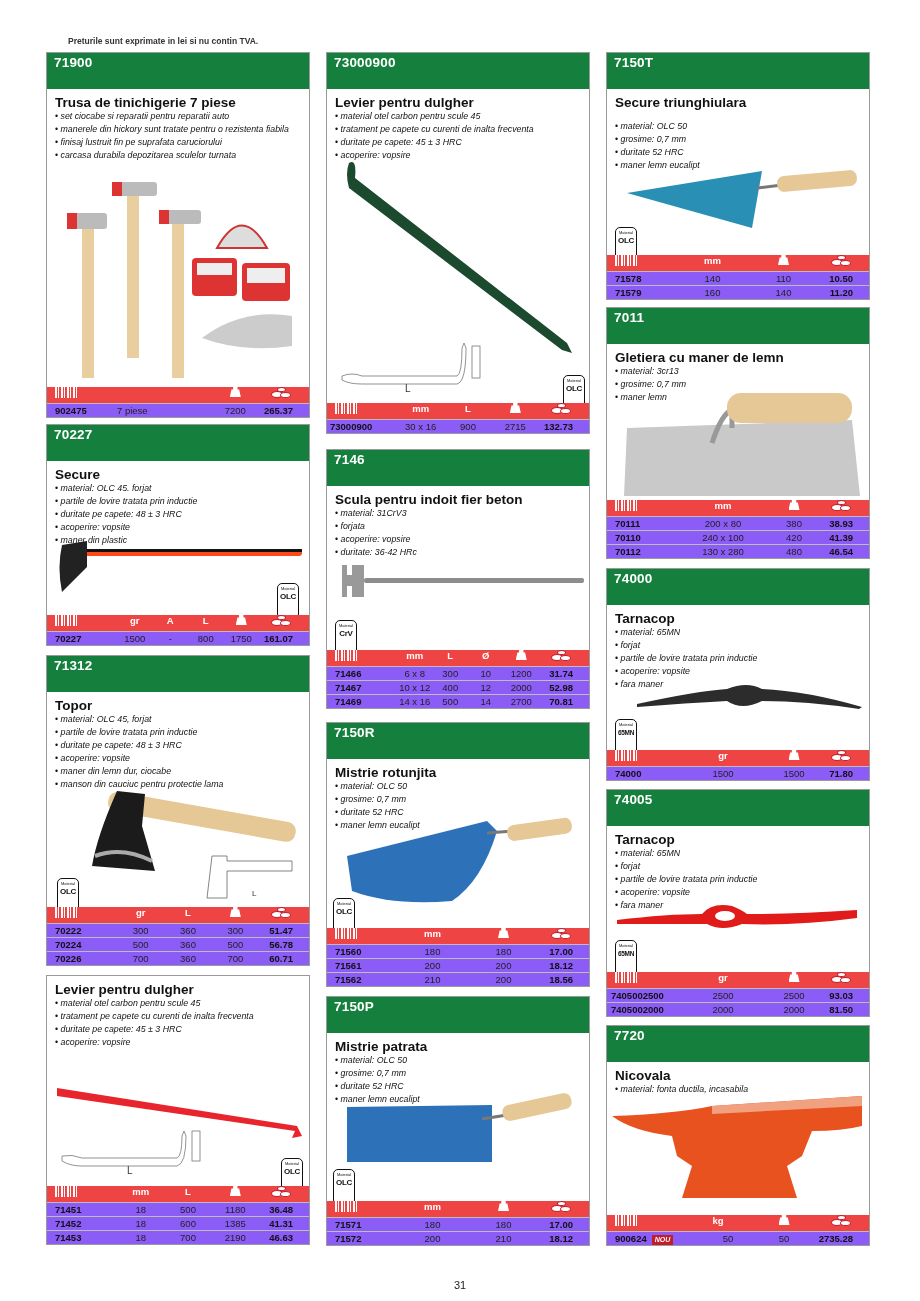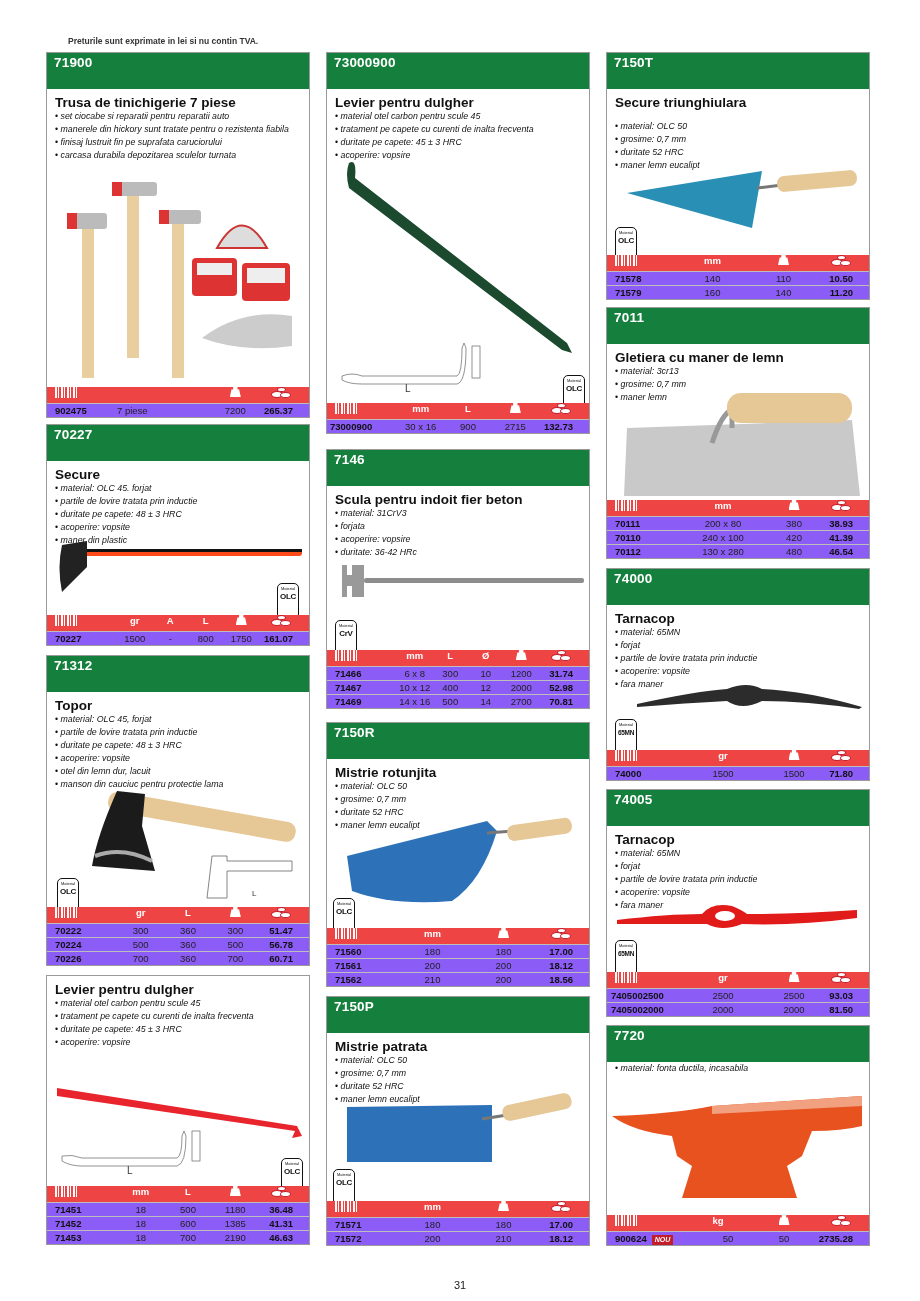--- a/index.html
+++ b/index.html
@@ -119,21 +119,21 @@
 </div>
 
 <div class="card" style="left:46px;top:655px;width:264px;height:311px">
   <div class="chead">71312</div>
   <div class="ctitle">Topor</div>
   <ul class="bul">
     <li>material: OLC 45, forjat</li>
     <li>partile de lovire tratata prin inductie</li>
     <li>duritate pe capete: 48 ± 3 HRC</li>
     <li>acoperire: vopsite</li>
-    <li>otel din lemn dur, lacuit</li>
+    <li>maner din lemn dur, ciocabe</li>
     <li>manson din cauciuc pentru protectie lama</li>
   </ul>
   <svg class="img" style="left:30px;top:130px" width="230" height="115" viewBox="0 0 230 115">
     <rect x="30" y="20" width="190" height="20" rx="9" fill="#e6c796" transform="rotate(10 120 30)"></rect>
     <path d="M40 5 L68 8 L65 40 L78 85 L15 80 Q20 50 40 5 Z" fill="#1b1b1b"></path>
     <path d="M18 70 Q45 60 75 75" stroke="#aaa" stroke-width="4" fill="none"></path>
     <rect x="125" y="45" width="100" height="60" fill="none"></rect>
     <path d="M135 70 L150 70 L150 75 L215 75 L215 85 L150 85 L150 112 L130 112 Z" fill="none" stroke="#666" stroke-width="0.8"></path>
     <text x="175" y="110" font-size="8" fill="#333">L</text>
   </svg>
@@ -550,20 +550,21 @@
         <span class="c code" style="padding-left:4px">7405002000</span>
         <span class="c num">2000</span>
         <span class="c num" style="flex:0 0 50px">2000</span>
         <span class="c price">81.50</span>
       </div>
   </div>
 </div>
 
 <div class="card" style="left:606px;top:1025px;width:264px;height:221px">
   <div class="chead">7720</div>
+  <div class="ctitle">Nicovala</div>
   <ul class="bul">
     <li>material: fonta ductila, incasabila</li>
   </ul>
   <svg class="img" style="left:5px;top:60px" width="255" height="125" viewBox="0 0 255 125">
     <path d="M0 30 Q60 28 100 20 L250 10 L250 40 Q230 45 200 45 L190 70 L175 80 L185 112 L70 112 L80 80 L65 70 L60 50 Q20 45 0 30 Z" fill="#e8521f"></path>
     <path d="M100 20 L250 10 L250 20 L100 28 Z" fill="#f1a080"></path>
   </svg>
   <div class="tbl">
     <div class="thead">
       <span class="c code"><span class="bc"></span></span>

